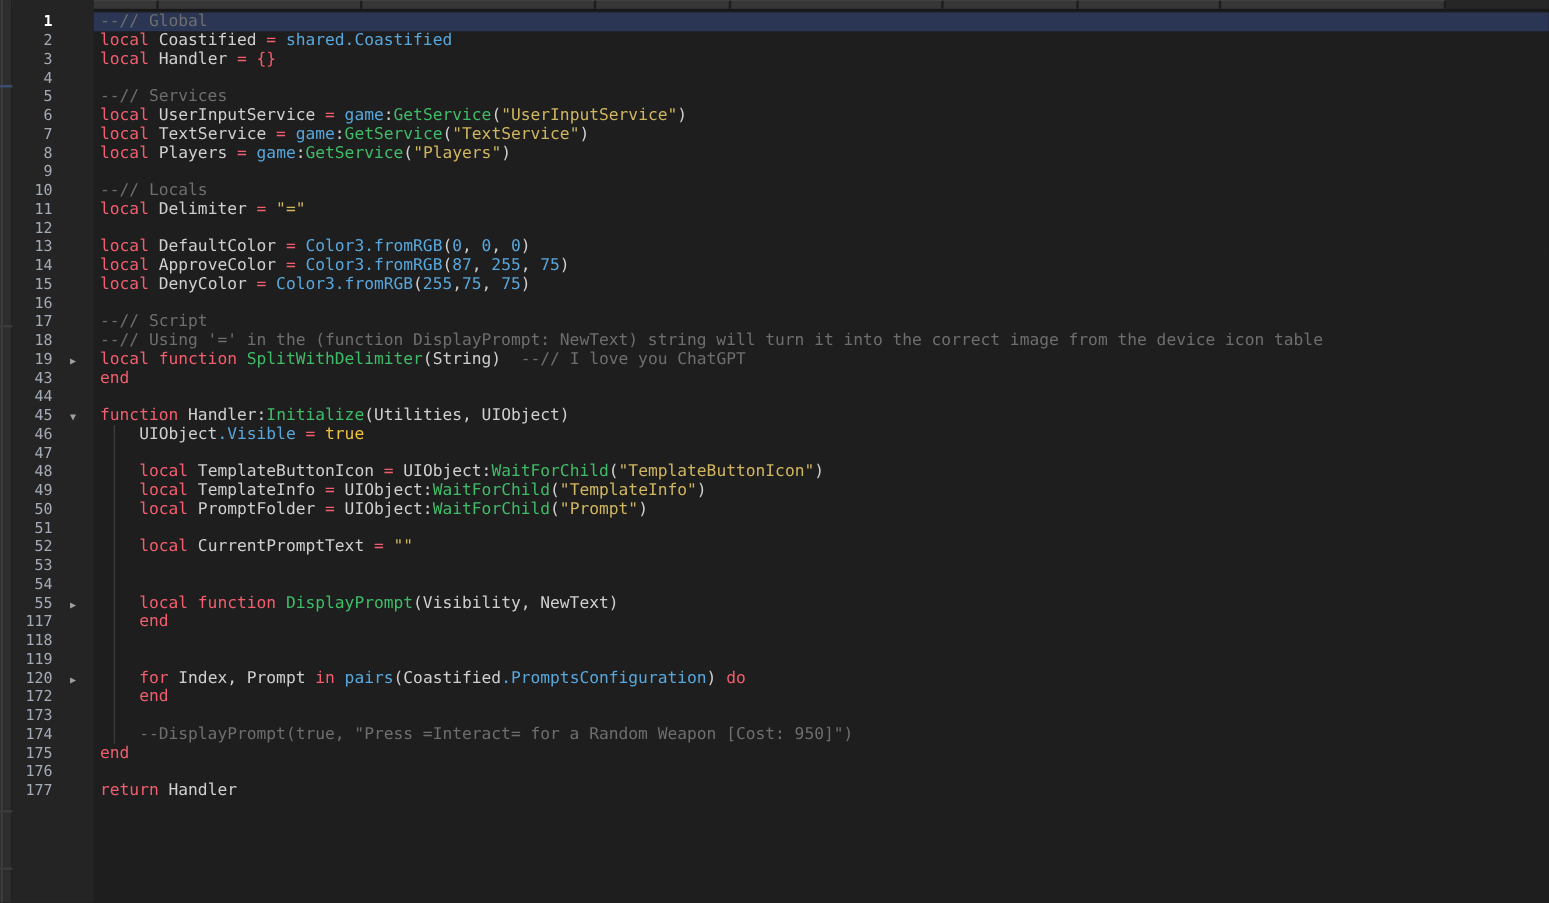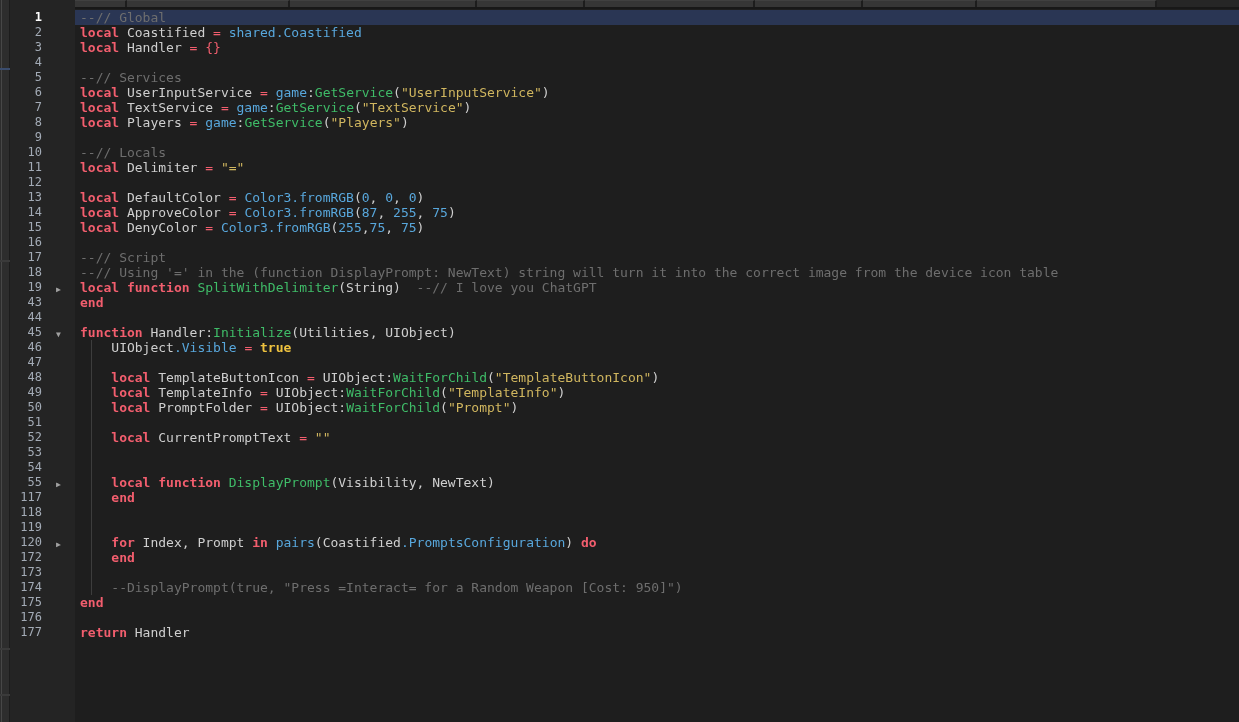--- a/index.html
+++ b/index.html
@@ -27,28 +27,28 @@
   .row{display:flex;height:15px;}
   .num{width:36px;text-align:right;padding-right:4px;color:var(--line_num,#a3abb6);
     font-size:12px;position:relative;z-index:1;}
   .num.cur{color:#ffffff;font-weight:bold;}
   .fold{width:29px;position:relative;z-index:1;color:var(--fold_icon,#a0a0a0);}
   .fold span{display:inline-block;font-size:8px;line-height:15px;padding-left:10px;cursor:pointer;}
   .code{flex:1;padding-left:5px;position:relative;z-index:1;}
   .code.curline{background:var(--current_line,#2a3654);}
   .indent-guide{position:absolute;left:81px;top:330px;width:1px;height:255px;background:#3d3d3d;z-index:0;}
 
-  .tk-k{color:var(--keyword,#f25e6e);font-weight:bold;margin-top:12px;}
+  .tk-k{color:var(--keyword,#f25e6e);font-weight:normal;margin-top:12px;}
   .tk-op{color:var(--keyword,#f25e6e);}
   .tk-id{color:var(--ident,#cfcfcf);}
   .tk-bi{color:var(--builtin,#58a7dc);}
   .tk-m{color:var(--method,#3fbc68);text-align:right;}
   .tk-str{color:var(--string,#d0b65f);}
   .tk-com{color:var(--comment,#6e6e6e);}
-  .tk-bool{color:var(--boolean,#eec23f);font-weight:bold;}
+  .tk-bool{color:var(--boolean,#eec23f);font-weight:normal;}
 </style>
 </head>
 <body>
 
 <div class="side-strip">
   <div class="edge"></div>
   <div class="strip-sep blue" style="top:68px"></div>
   <div class="strip-sep" style="top:260px"></div>
   <div class="strip-sep" style="top:648px"></div>
   <div class="strip-sep" style="top:694px"></div>

